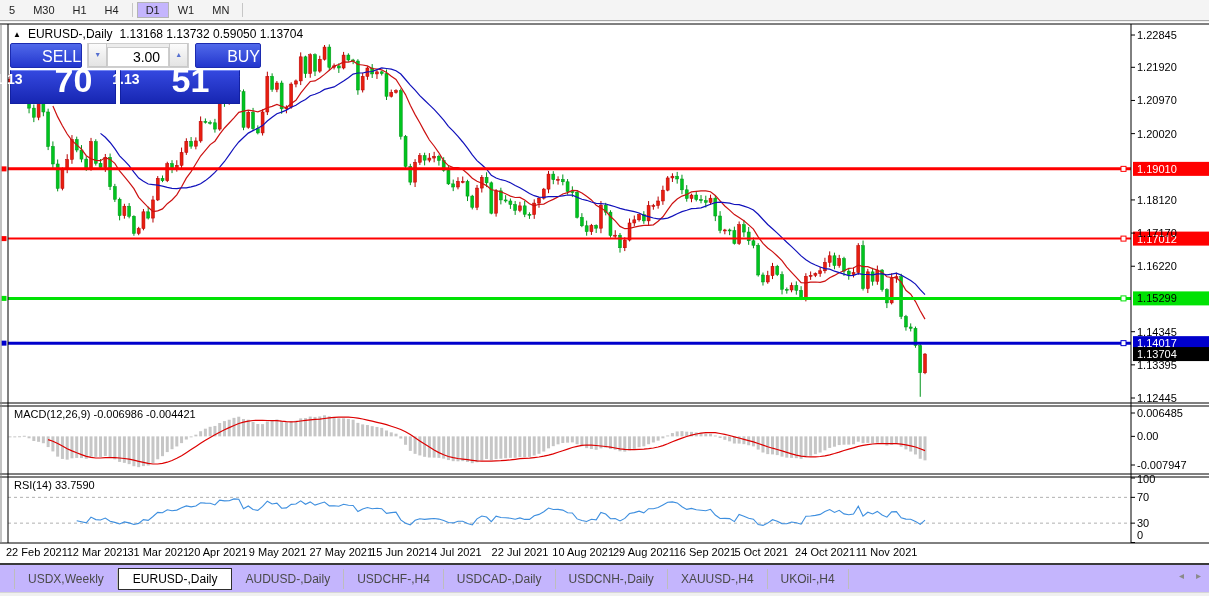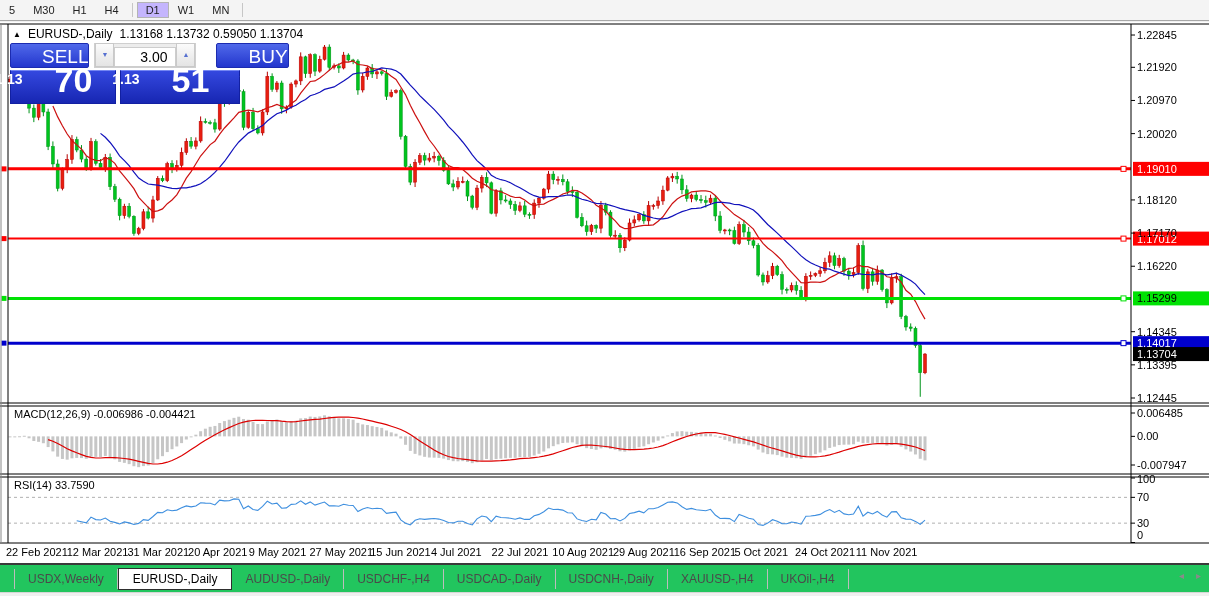--- a/index.html
+++ b/index.html
@@ -17,40 +17,40 @@
   svg text{font-family:"Liberation Sans",sans-serif;}
 
   
   .chart-header{position:absolute;top:27px;left:13px;font-size:12px;color:#000;
     display:flex;align-items:center;gap:7px;white-space:nowrap;}
   .collapse{font-size:8px;color:#000;}
 
   
   .trade-panel{position:absolute;top:43px;left:10px;width:228px;}
   .tp-row1{display:flex;height:25px;align-items:stretch;}
-  .btn-sell,.btn-buy{color:#fff;font-size:19px;text-align:center;line-height:25px;
+  .btn-sell,.btn-buy{color:#fff;font-size:16px;text-align:center;line-height:25px;
     background:linear-gradient(#5069ea,#2336cd);border:1px solid #1c2bb0;border-radius:2px;cursor:pointer;padding-left:31px;}
   .btn-sell{width:52px;}
-  .btn-buy{width:54px;margin-left:20px;}
+  .btn-buy{width:54px;margin-left:6px;}
   .spinner{display:flex;flex:1;margin-left:5px;background:#ececec;border:1px solid #cfcfcf;align-items:flex-end;}
   .spin-btn{width:17px;background:linear-gradient(#fbfbfb,#e4e4e4);border:1px solid #c9c9c9;
     color:#5670d0;font-size:7px;line-height:22px;text-align:center;cursor:pointer;}
   .vol-input{flex:1;width:50px;border:1px solid #cdcdcd;background:#fff;font-size:14px;
     text-align:right;padding-right:8px;color:#000;font-family:"Liberation Sans",sans-serif;}
   .tp-row2{display:flex;margin-top:2px;height:34px;}
   .price-box{background:linear-gradient(#3448df,#1726b2);border:1px solid #1220a2;border-top:1px solid #7486f2;
     color:#fff;display:flex;align-items:center;justify-content:center;padding-bottom:13px;cursor:pointer;gap:30px;}
   .price-box.sell{width:104px;margin-right:4px;}
   .price-box.buy{width:118px;}
   .pb-prefix{font-size:14px;font-weight:bold;margin:0 2px 4px 0;}
   .pb-big{font-size:34px;font-weight:bold;line-height:29px;}
   .pb-sup{font-size:15px;font-weight:bold;margin-bottom:15px;}
 
   
-  .tabbar{position:absolute;left:0;top:563px;right:0;height:27px;background:#22c55e;
+  .tabbar{position:absolute;left:0;top:563px;right:0;height:27px;background:#c4b5fd;
     border-top:2px solid #3a3a3a;display:flex;align-items:center;font-size:12px;padding-left:14px;text-align:center;}
   .tab{padding:3px 13px;color:#4a4a4a;border-right:1px solid #bdbdbd;cursor:pointer;white-space:nowrap;}
   .tab:first-child{border-left:1px solid #bdbdbd;}
   .tab.active{background:#fff;border:1px solid #2e2e2e;color:#000;padding:3px 14px;}
   .tab-scroll{position:absolute;right:8px;top:570px;color:#8a8a8a;font-size:10px;display:flex;gap:12px;}
   .tab-scroll span{cursor:pointer;}
   .bottom-strip{position:absolute;left:0;top:592px;right:0;height:4px;background:#f0f0f0;border-top:1px solid #d6d6d6;}
 </style>
 </head>
 <body>

